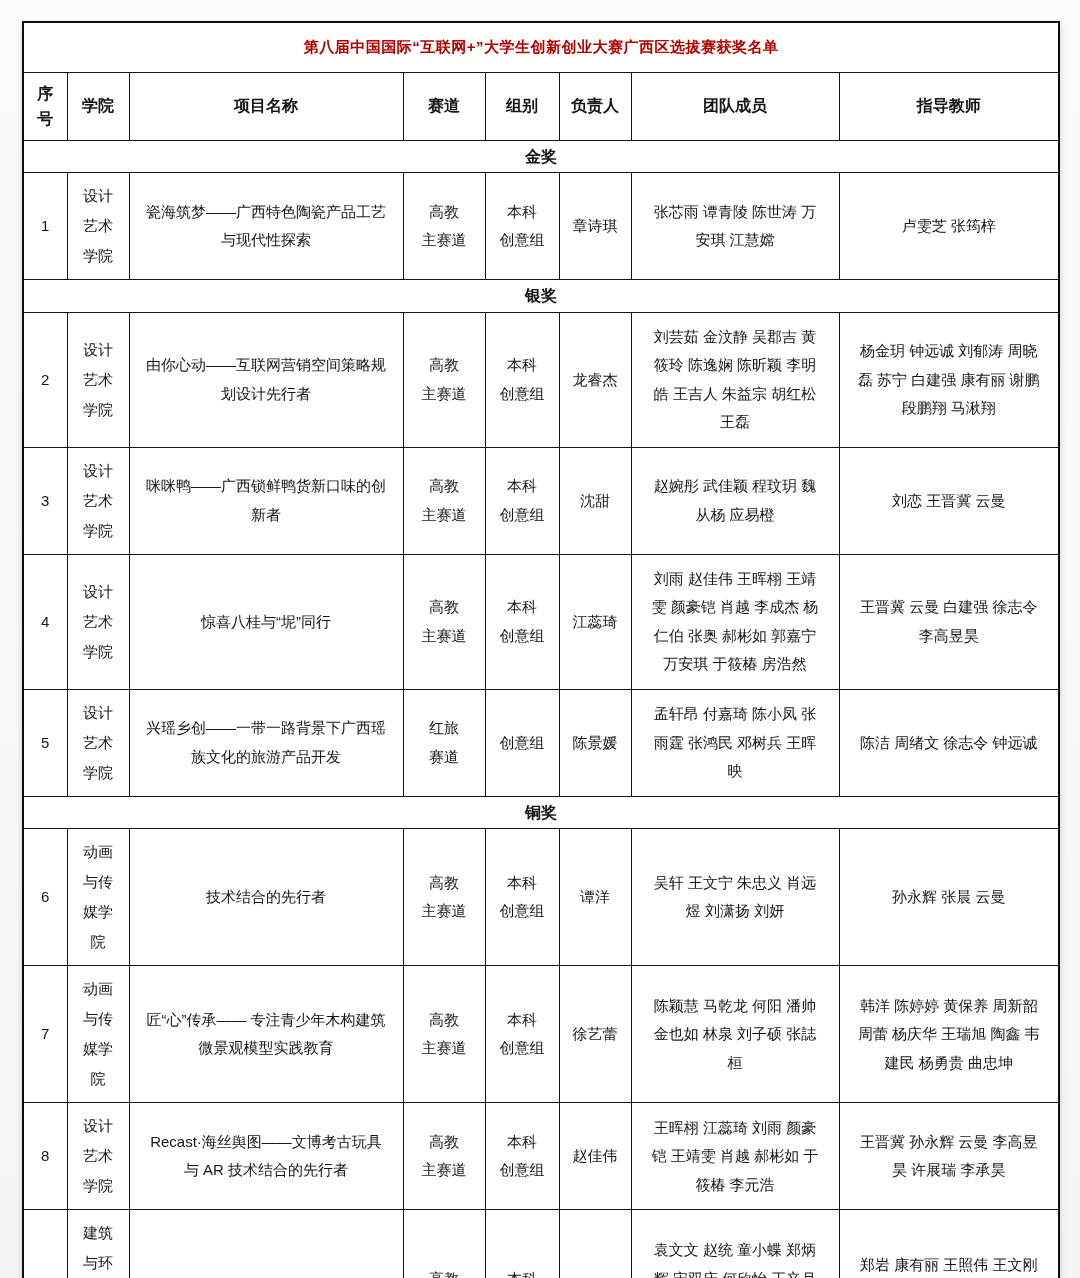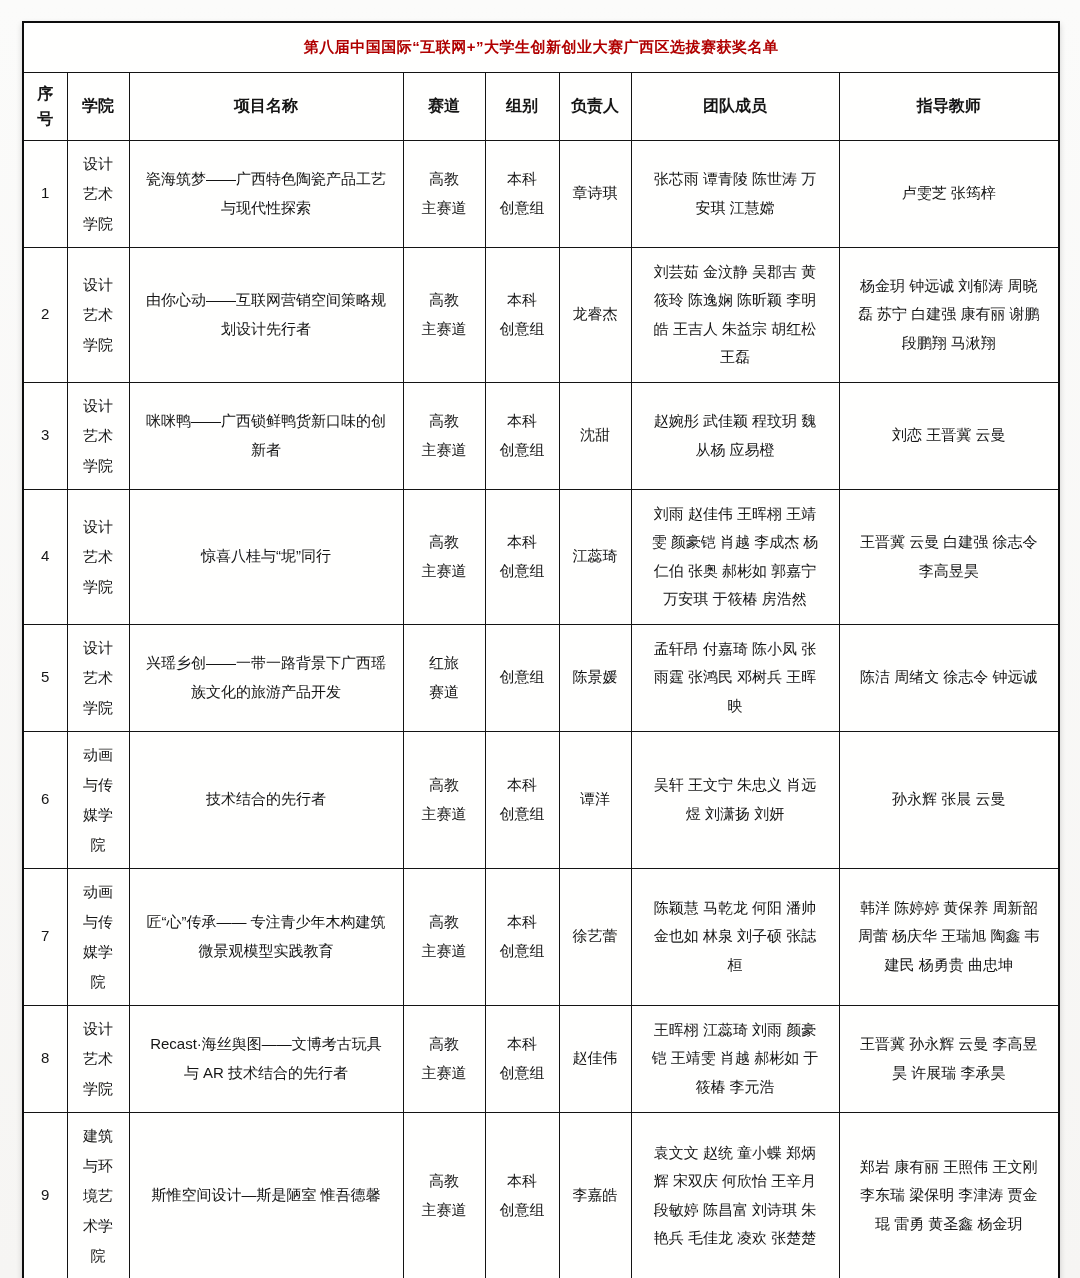--- a/index.html
+++ b/index.html
@@ -89,31 +89,37 @@
           <th class="col-college">学院</th>
           <th class="col-project">项目名称</th>
           <th class="col-track">赛道</th>
           <th class="col-group">组别</th>
           <th class="col-leader">负责人</th>
           <th class="col-members">团队成员</th>
           <th class="col-advisors">指导教师</th>
         </tr>
     </thead>
     <tbody>
+        <tr class="section-row">
+          <td colspan="8">金奖</td>
+        </tr>
         <tr>
           <td class="col-no">1</td>
           <td class="col-college">设计艺术学院</td>
           <td class="col-project">瓷海筑梦——广西特色陶瓷产品工艺与现代性探索</td>
           <td class="col-track">高教
 主赛道</td>
           <td class="col-group">本科
 创意组</td>
           <td class="col-leader">章诗琪</td>
           <td class="col-members">张芯雨 谭青陵 陈世涛 万安琪 江慧嫦</td>
           <td class="col-advisors">卢雯芝 张筠梓</td>
+        </tr>
+        <tr class="section-row">
+          <td colspan="8">银奖</td>
         </tr>
         <tr>
           <td class="col-no">2</td>
           <td class="col-college">设计艺术学院</td>
           <td class="col-project">由你心动——互联网营销空间策略规划设计先行者</td>
           <td class="col-track">高教
 主赛道</td>
           <td class="col-group">本科
 创意组</td>
           <td class="col-leader">龙睿杰</td>
@@ -148,20 +154,23 @@
           <td class="col-no">5</td>
           <td class="col-college">设计艺术学院</td>
           <td class="col-project">兴瑶乡创——一带一路背景下广西瑶族文化的旅游产品开发</td>
           <td class="col-track">红旅
 赛道</td>
           <td class="col-group">创意组</td>
           <td class="col-leader">陈景媛</td>
           <td class="col-members">孟轩昂 付嘉琦 陈小凤 张雨霆 张鸿民 邓树兵 王晖映</td>
           <td class="col-advisors">陈洁 周绪文 徐志令 钟远诚</td>
         </tr>
+        <tr class="section-row">
+          <td colspan="8">铜奖</td>
+        </tr>
         <tr>
           <td class="col-no">6</td>
           <td class="col-college">动画与传媒学院</td>
           <td class="col-project">技术结合的先行者</td>
           <td class="col-track">高教
 主赛道</td>
           <td class="col-group">本科
 创意组</td>
           <td class="col-leader">谭洋</td>
           <td class="col-members">吴轩 王文宁 朱忠义 肖远煜 刘潇扬 刘妍</td>

